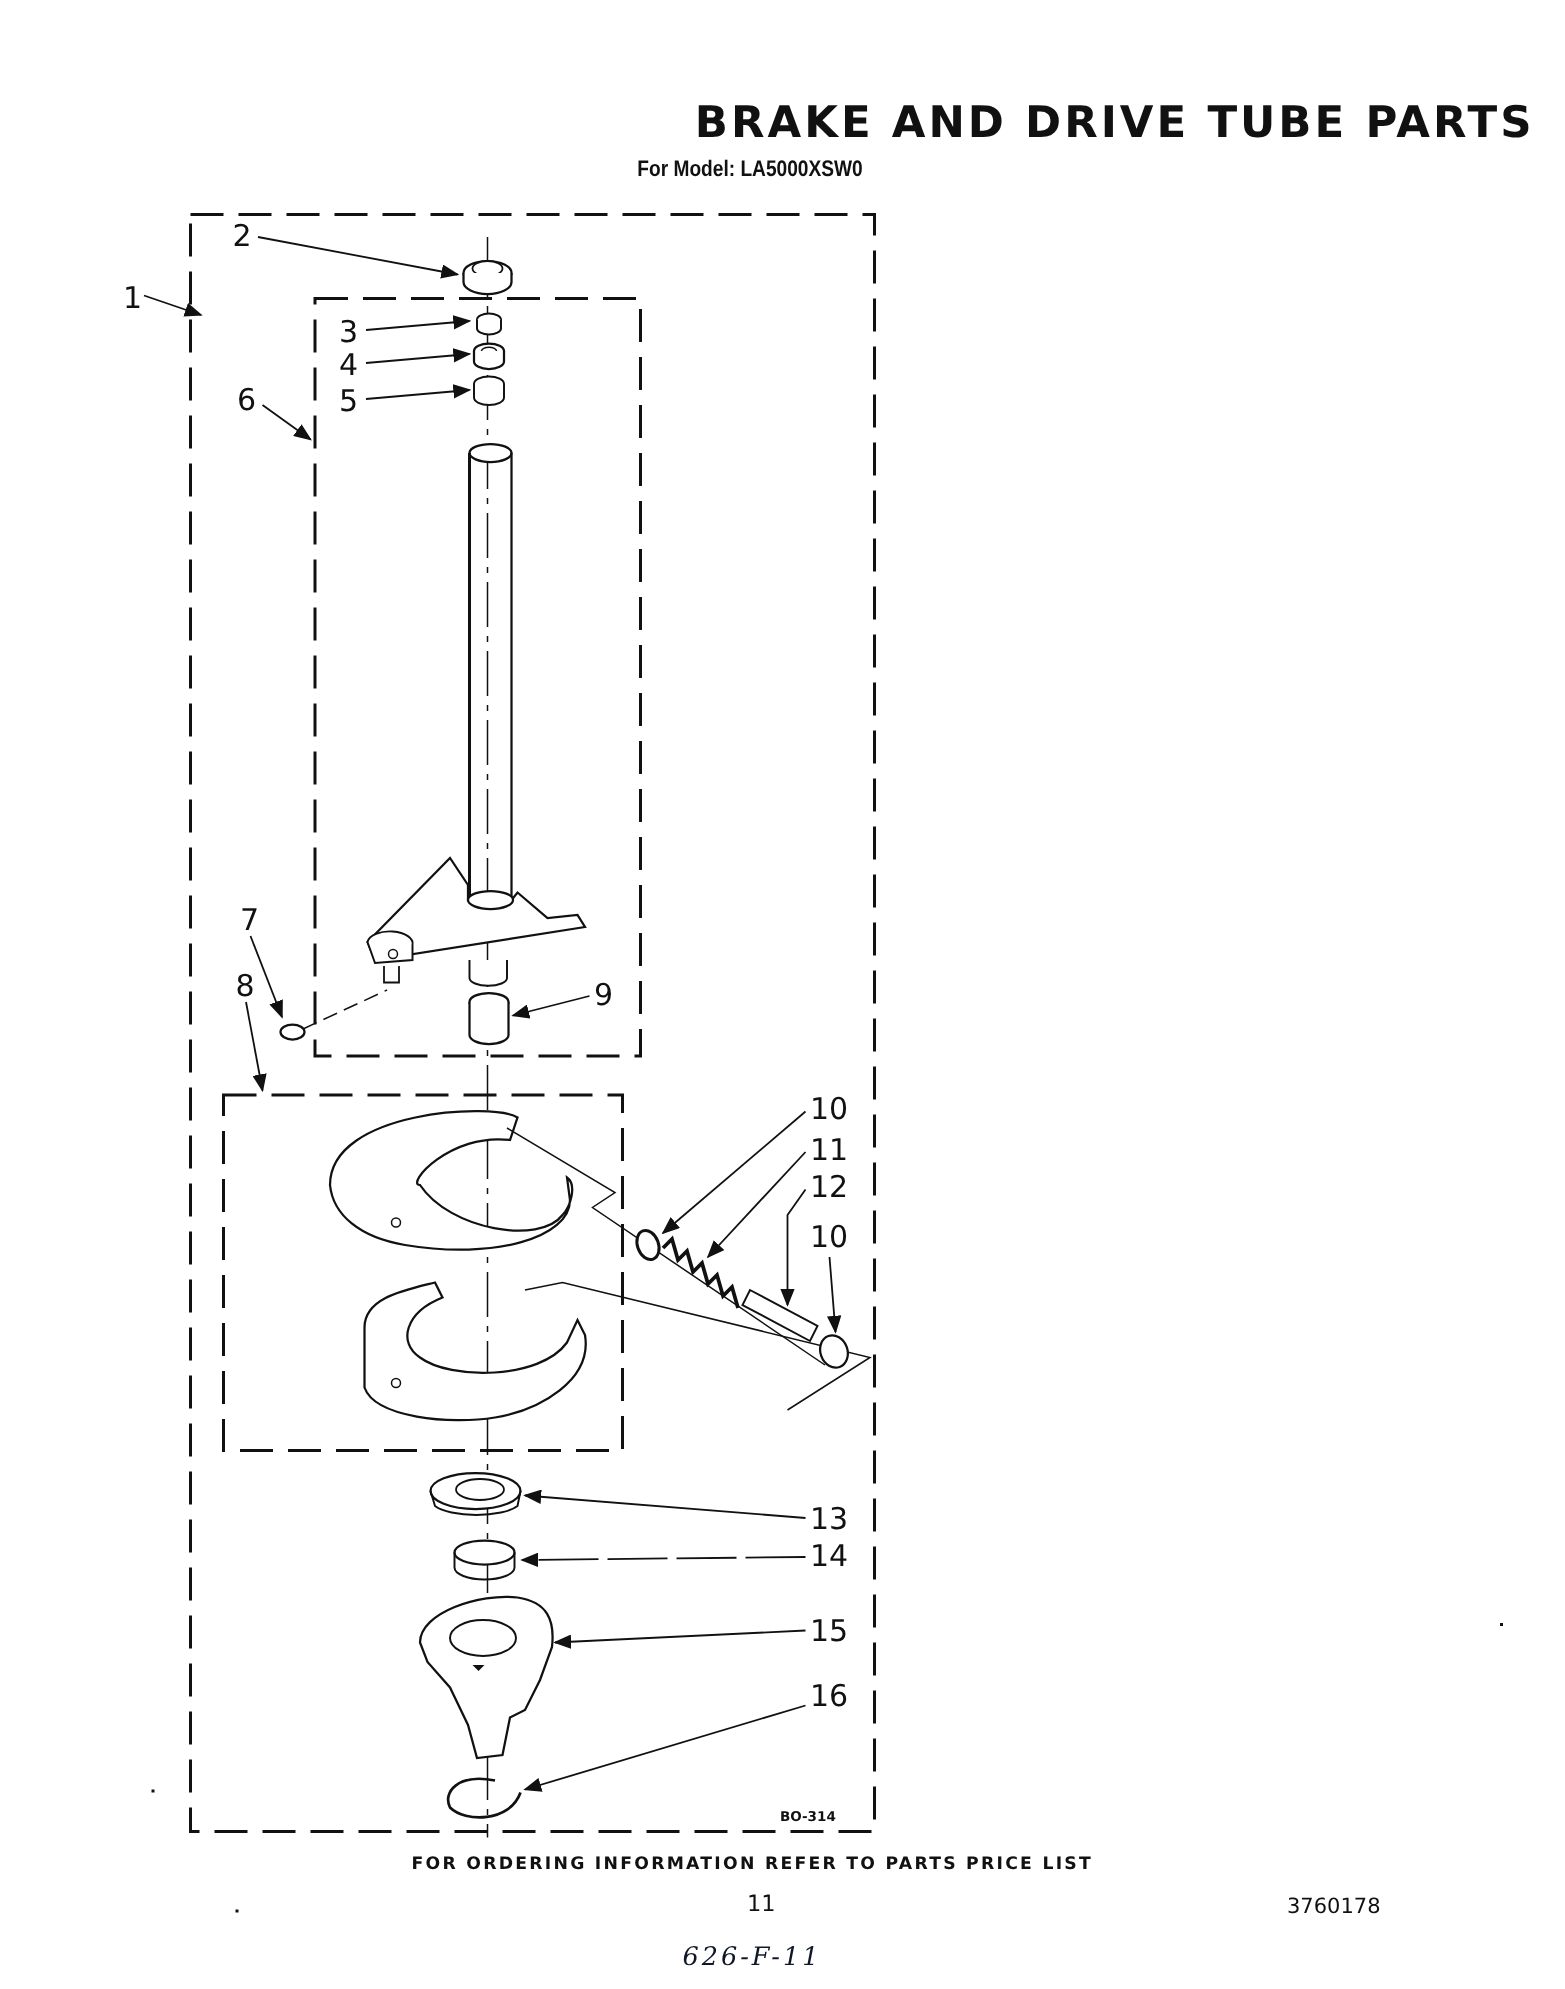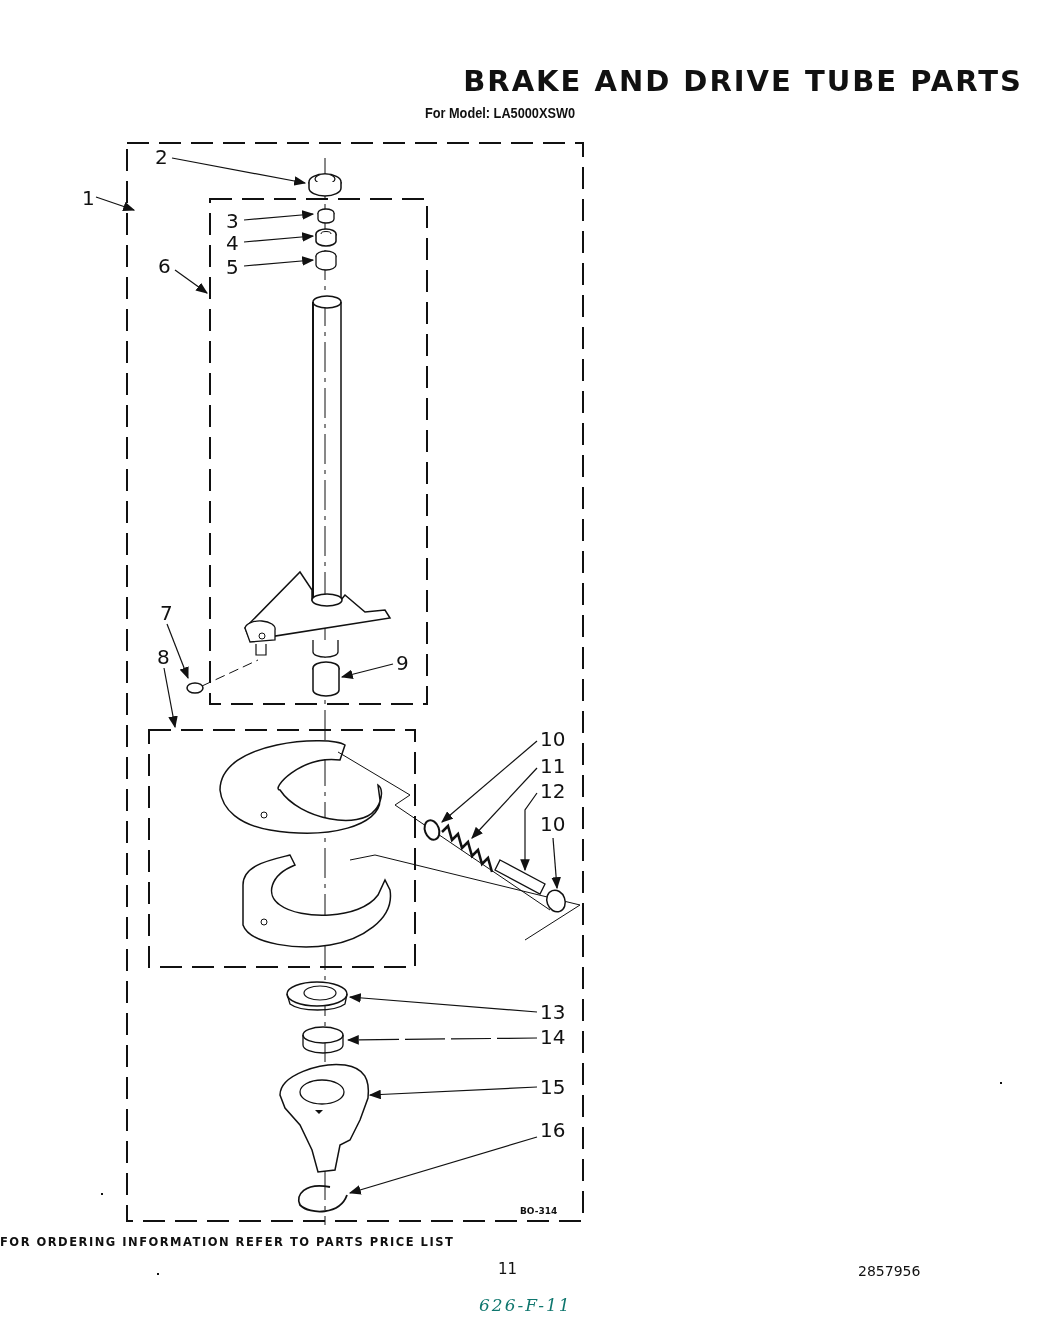--- a/index.html
+++ b/index.html
@@ -1,24 +1,24 @@
 <!DOCTYPE html>
 <html><head>
 <meta charset="utf-8">
 <style>
   html, body { margin:0; padding:0; background:#fff; }
   body { width:1043px; height:1326px; position:relative; overflow:hidden; font-family:"DejaVu Sans", sans-serif; color:#111; }
   .title { position:absolute; left:0; width:1023px; top:64px; text-align:right; font-family:"DejaVu Sans", sans-serif; font-weight:bold; font-size:29px; letter-spacing:2px; }
   .subtitle { position:absolute; left:0; width:1000px; top:104px; text-align:center; font-family:"Liberation Sans", sans-serif; font-weight:bold; font-size:15px; transform:scaleX(0.85); }
   svg.diagram { position:absolute; left:0; top:0; }
   .lbl { font-family:"DejaVu Sans", sans-serif; font-size:20px; fill:#111; }
-  .footer { position:absolute; left:0; width:1003px; top:1235px; text-align:left; font-family:"DejaVu Sans", sans-serif; font-weight:bold; font-size:11.5px; letter-spacing:1.5px; }
+  .footer { position:absolute; left:0; width:1003px; top:1235px; text-align:center; font-family:"DejaVu Sans", sans-serif; font-weight:bold; font-size:11.5px; letter-spacing:1.5px; }
   .pagenum { position:absolute; left:498px; top:1260px; font-family:"DejaVu Sans", sans-serif; font-size:15px; }
   .docnum { position:absolute; left:858px; top:1263px; font-family:"DejaVu Sans", sans-serif; font-size:14px; }
-  .handwritten { position:absolute; left:455px; top:1295px; font-family:"DejaVu Serif", serif; font-style:italic; font-size:17px; color:#0f766e; letter-spacing:2px;margin-left:24px; }
+  .handwritten { position:absolute; left:455px; top:1295px; font-family:"DejaVu Serif", serif; font-style:italic; font-size:17px; color:#0f172a; letter-spacing:2px; }
   .drawref { font-family:"DejaVu Sans", sans-serif; font-size:9px; font-weight:bold; fill:#111; }
 </style>
 </head>
 <body>
 
 <div class="title">BRAKE AND DRIVE TUBE PARTS</div>
 <div class="subtitle">For Model: LA5000XSW0</div>
 
 <svg class="diagram" width="1043" height="1326" viewBox="0 0 1043 1326">
   <defs>
@@ -197,14 +197,14 @@
 
   <text class="drawref" x="520" y="1214">BO-314</text>
 
   <rect x="1000" y="1082" width="2" height="2" fill="#111"></rect>
   <rect x="101" y="1193" width="2" height="2" fill="#111"></rect>
   <rect x="157" y="1273" width="2" height="2" fill="#111"></rect>
 </svg>
 
 <div class="footer">FOR ORDERING INFORMATION REFER TO PARTS PRICE LIST</div>
 <div class="pagenum">11</div>
-<div class="docnum">2857956</div>
+<div class="docnum">3760178</div>
 <div class="handwritten">626-F-11</div>
 
 </body></html>

